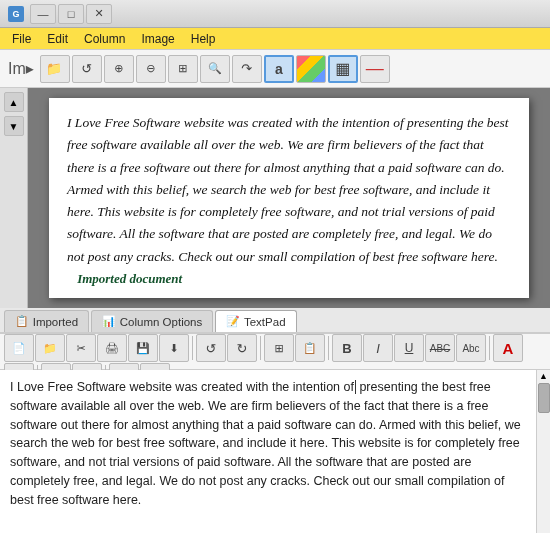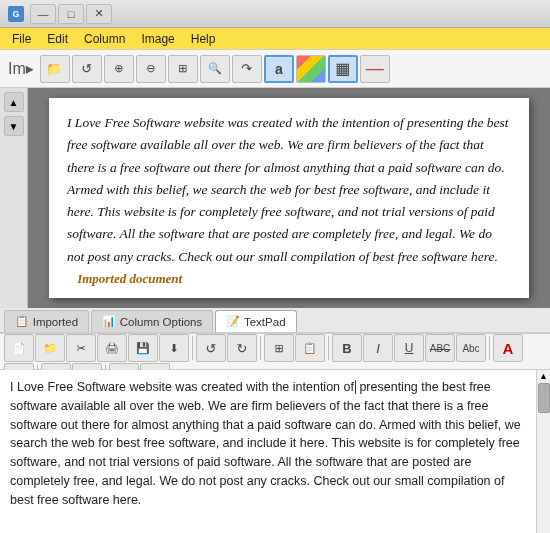--- a/index.html
+++ b/index.html
@@ -153,21 +153,21 @@
       position: relative;
     }
     .handwriting-text {
       font-family: 'Brush Script MT', 'Segoe Script', cursive;
       font-size: 13.5px;
       color: #111;
       line-height: 1.65;
       font-style: italic;
     }
     .imported-label {
-      color: #a16207;
+      color: #14532d;
       font-weight: bold;
       font-style: italic;
       font-size: 13px;
     }
 
     
     .tab-bar {
       background: #e8e8e8;
       height: 26px;
       display: flex;

